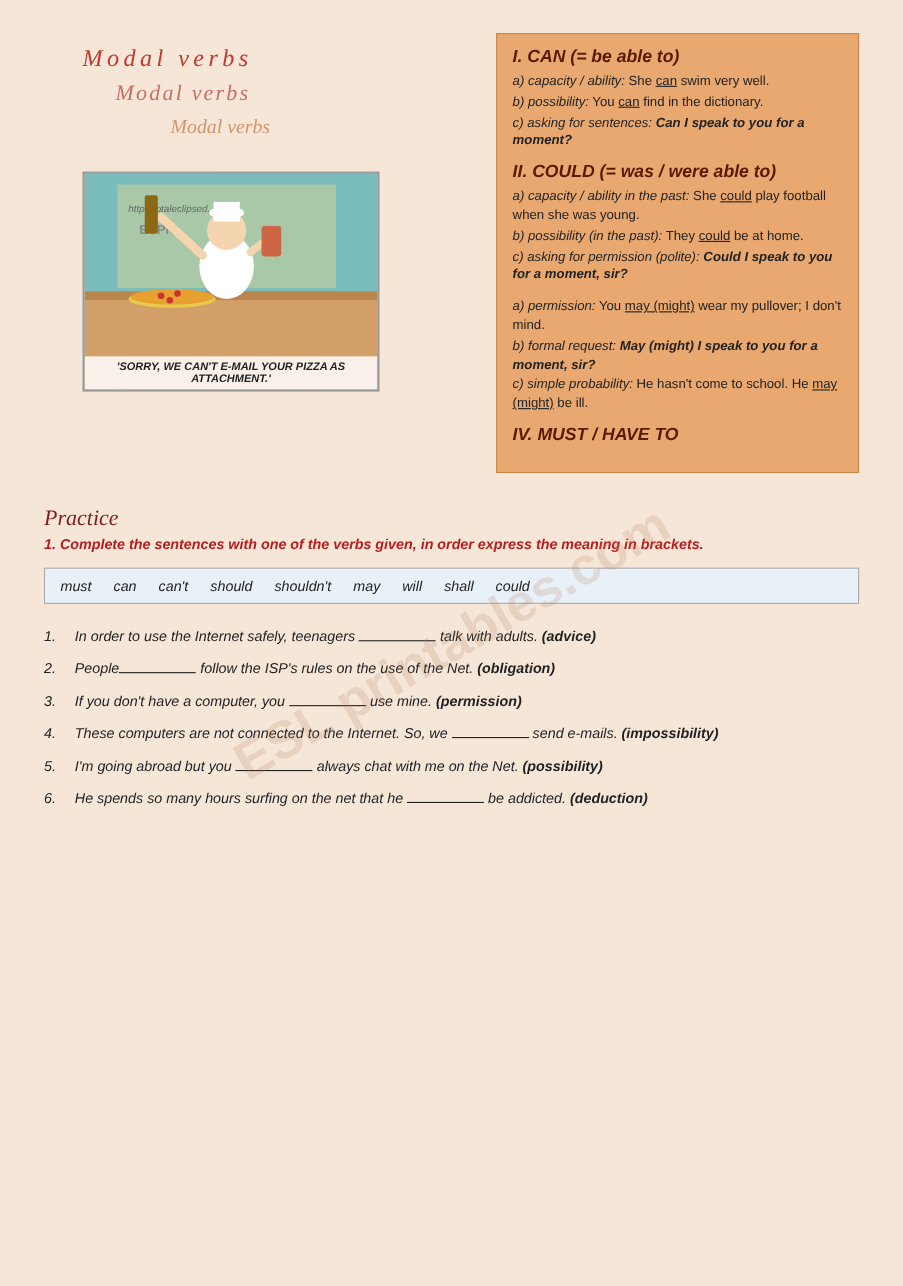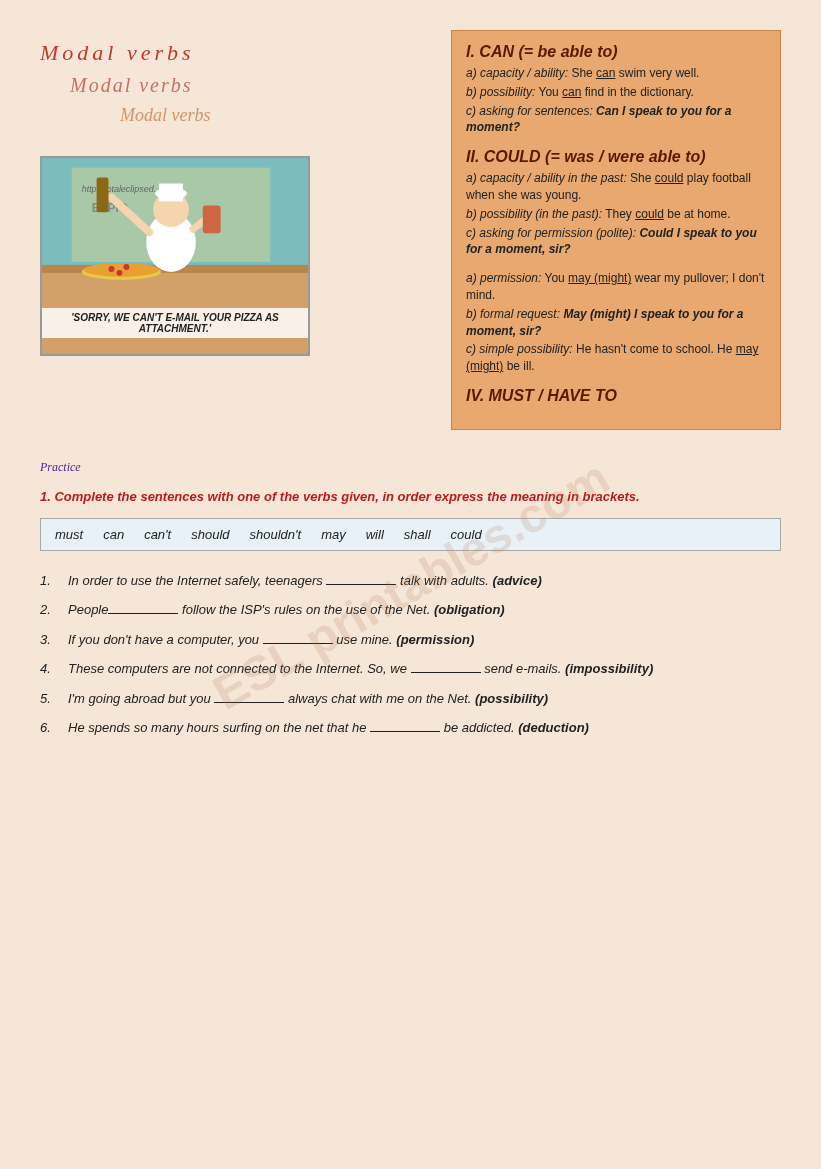--- a/index.html
+++ b/index.html
@@ -16,20 +16,21 @@
       display: flex;
       flex-direction: column;
       gap: 0;
     }
 
     
     .top-section {
       display: flex;
       gap: 20px;
       margin-bottom: 20px;
+      margin-left: 35px;
     }
 
     .left-panel {
       flex: 1;
       display: flex;
       flex-direction: column;
       justify-content: flex-start;
       padding-top: 10px;
     }
 
@@ -70,21 +71,21 @@
       display: flex;
       align-items: center;
       justify-content: center;
       position: relative;
       overflow: hidden;
       margin-top: 10px;
     }
 
     .cartoon-caption {
       position: absolute;
-      bottom: 16px;
+      bottom: 0;
       left: 0;
       right: 0;
       background: rgba(255,255,255,0.85);
       font-size: 10px;
       font-weight: bold;
       text-align: center;
       padding: 4px;
       font-style: italic;
       color: #222;
     }
@@ -138,23 +139,23 @@
     }
 
     
     .practice-section {
       margin-top: 10px;
     }
 
     .practice-title {
       font-family: 'Times New Roman', serif;
       font-style: italic;
-      font-size: 12px;
-      color: #4c1d95;
-      margin-bottom: 14px;
+      font-size: 20px;
+      color: #7f1d1d;
+      margin-bottom: 4px;
     }
 
     .instruction-text {
       font-style: italic;
       font-weight: bold;
       font-size: 13px;
       color: #b91c1c;
       margin-bottom: 14px;
     }
 
@@ -298,21 +299,21 @@
       </div>
 
       <div class="info-section">
         <div class="info-line">
           <span class="label">a) permission:</span> You <span class="underline">may (might)</span> wear my pullover; I don't mind.
         </div>
         <div class="info-line">
           <span class="label">b) formal request:</span> <span class="bold-italic">May (might) I speak to you for a moment, sir?</span>
         </div>
         <div class="info-line">
-          <span class="label">c) simple possibility:</span> He hasn't come to school. He <span class="underline">may (might)</span> be ill.
+          <span class="label">c) simple probability:</span> He hasn't come to school. He <span class="underline">may (might)</span> be ill.
         </div>
       </div>
 
       <div class="info-section">
         <div class="info-section-title">IV. MUST / HAVE TO</div>
       </div>
     </div>
   </div>
 
   <div class="practice-section">

